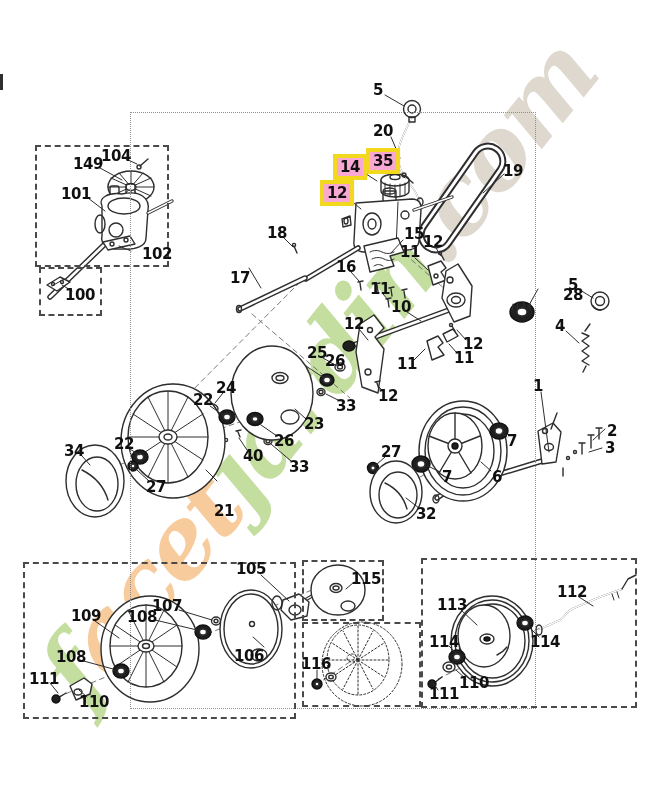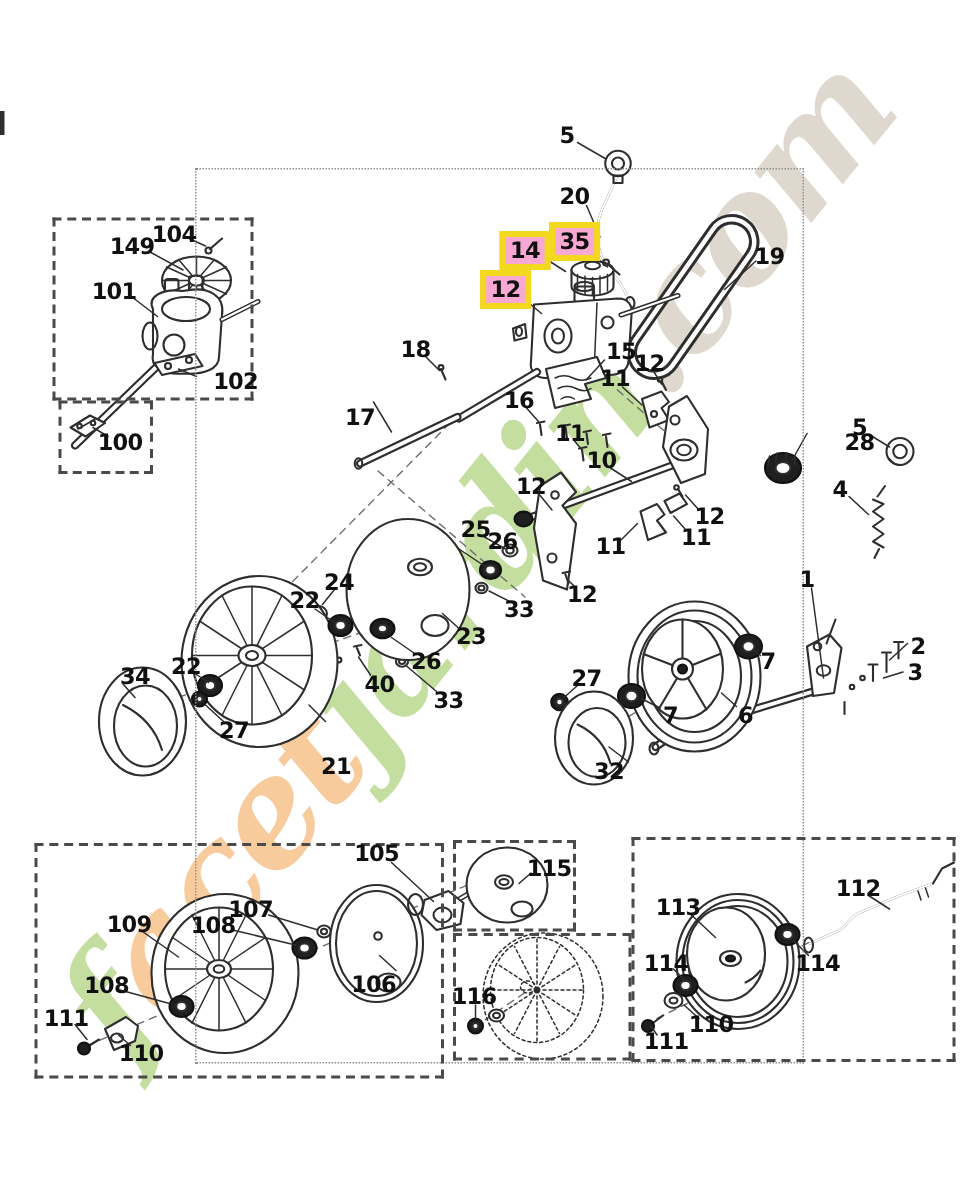--- a/index.html
+++ b/index.html
@@ -391,34 +391,34 @@
     <div class="part-label" style="left: 407px; top: 364px;">11</div>
     <div class="part-label" style="left: 388px; top: 396px;">12</div>
     <div class="part-label" style="left: 346px; top: 406px;">33</div>
     <div class="part-label" style="left: 314px; top: 424px;">23</div>
     <div class="part-label" style="left: 284px; top: 441px;">26</div>
     <div class="part-label" style="left: 253px; top: 456px;">40</div>
     <div class="part-label" style="left: 299px; top: 467px;">33</div>
     <div class="part-label" style="left: 226px; top: 388px;">24</div>
     <div class="part-label" style="left: 203px; top: 400px;">22</div>
     <div class="part-label" style="left: 124px; top: 444px;">22</div>
-    <div class="part-label" style="left: 74px; top: 451px; margin-left: 16px;">34</div>
+    <div class="part-label" style="left: 74px; top: 451px;">34</div>
     <div class="part-label" style="left: 156px; top: 487px;">27</div>
     <div class="part-label" style="left: 224px; top: 487px; margin-top: 24px;">21</div>
     <div class="part-label" style="left: 545px; top: 295px; margin-left: 28px;">28</div>
     <div class="part-label" style="left: 573px; top: 285px;">5</div>
     <div class="part-label" style="left: 560px; top: 326px;">4</div>
     <div class="part-label" style="left: 538px; top: 386px;">1</div>
     <div class="part-label" style="left: 512px; top: 441px;">7</div>
     <div class="part-label" style="left: 612px; top: 431px;">2</div>
     <div class="part-label" style="left: 610px; top: 448px;">3</div>
     <div class="part-label" style="left: 391px; top: 452px;">27</div>
     <div class="part-label" style="left: 447px; top: 477px;">7</div>
     <div class="part-label" style="left: 497px; top: 477px;">6</div>
-    <div class="part-label" style="left: 406px; top: 514px;">32</div>
+    <div class="part-label" style="left: 426px; top: 514px;">32</div>
     <div class="part-label" style="left: 251px; top: 569px;">105</div>
     <div class="part-label" style="left: 167px; top: 606px;">107</div>
     <div class="part-label" style="left: 142px; top: 617px;">108</div>
     <div class="part-label" style="left: 249px; top: 642px; margin-top: 14px;">106</div>
     <div class="part-label" style="left: 86px; top: 616px;">109</div>
     <div class="part-label" style="left: 71px; top: 657px;">108</div>
     <div class="part-label" style="left: 44px; top: 679px;">111</div>
     <div class="part-label" style="left: 94px; top: 702px;">110</div>
     <div class="part-label" style="left: 366px; top: 579px;">115</div>
     <div class="part-label" style="left: 316px; top: 664px;">116</div>

